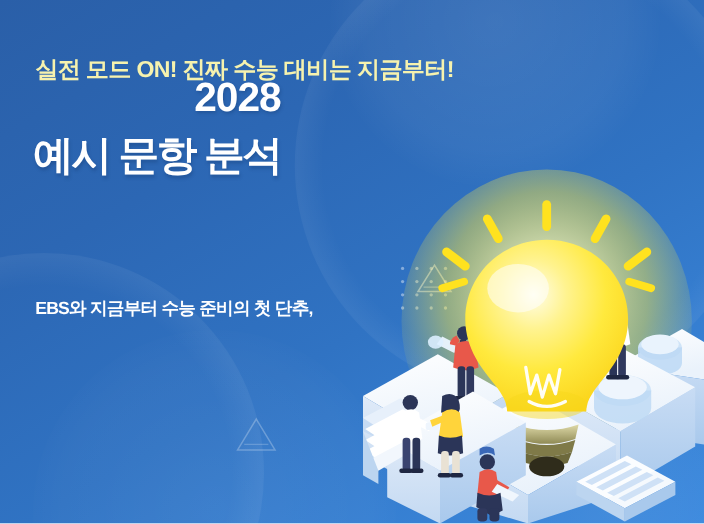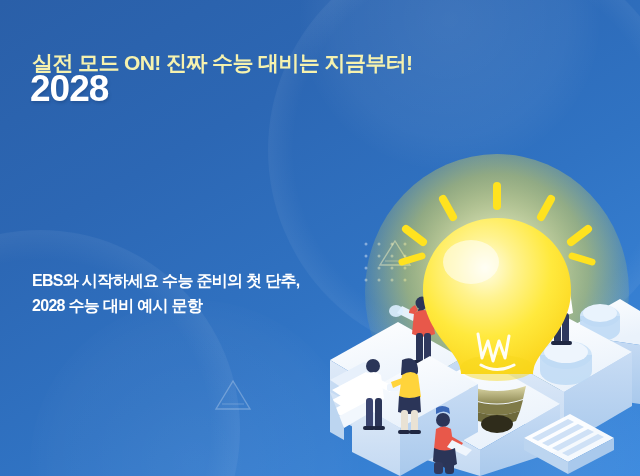--- a/index.html
+++ b/index.html
@@ -336,21 +336,21 @@
       <polygon points="524,438 524,450 568,474 568,462" fill="#bcd5f0"></polygon>
       <polygon points="568,462 568,474 614,450 614,438" fill="#a9c9ec"></polygon>
     </g>
   </svg>
 
   <div class="text-layer">
     <div class="tagline">실전 모드 ON! 진짜 수능 대비는 지금부터!</div>
 
     <div class="headline">
       <span class="hl-line hl-num">2028</span>
+      <span class="hl-line">예시 문항 분석</span>
     </div>
 
     <div class="subcopy">
-      <span class="sc-line">EBS와 시작하세요 수능 준비의 첫 단추,</span>
-      <span class="sc-line">2028 수능 대비 예시 문항</span>
+      <span class="sc-line">EBS와 지금부터 수능 준비의 첫 단추,</span>
     </div>
   </div>
 
 </div>
 
 </body></html>

